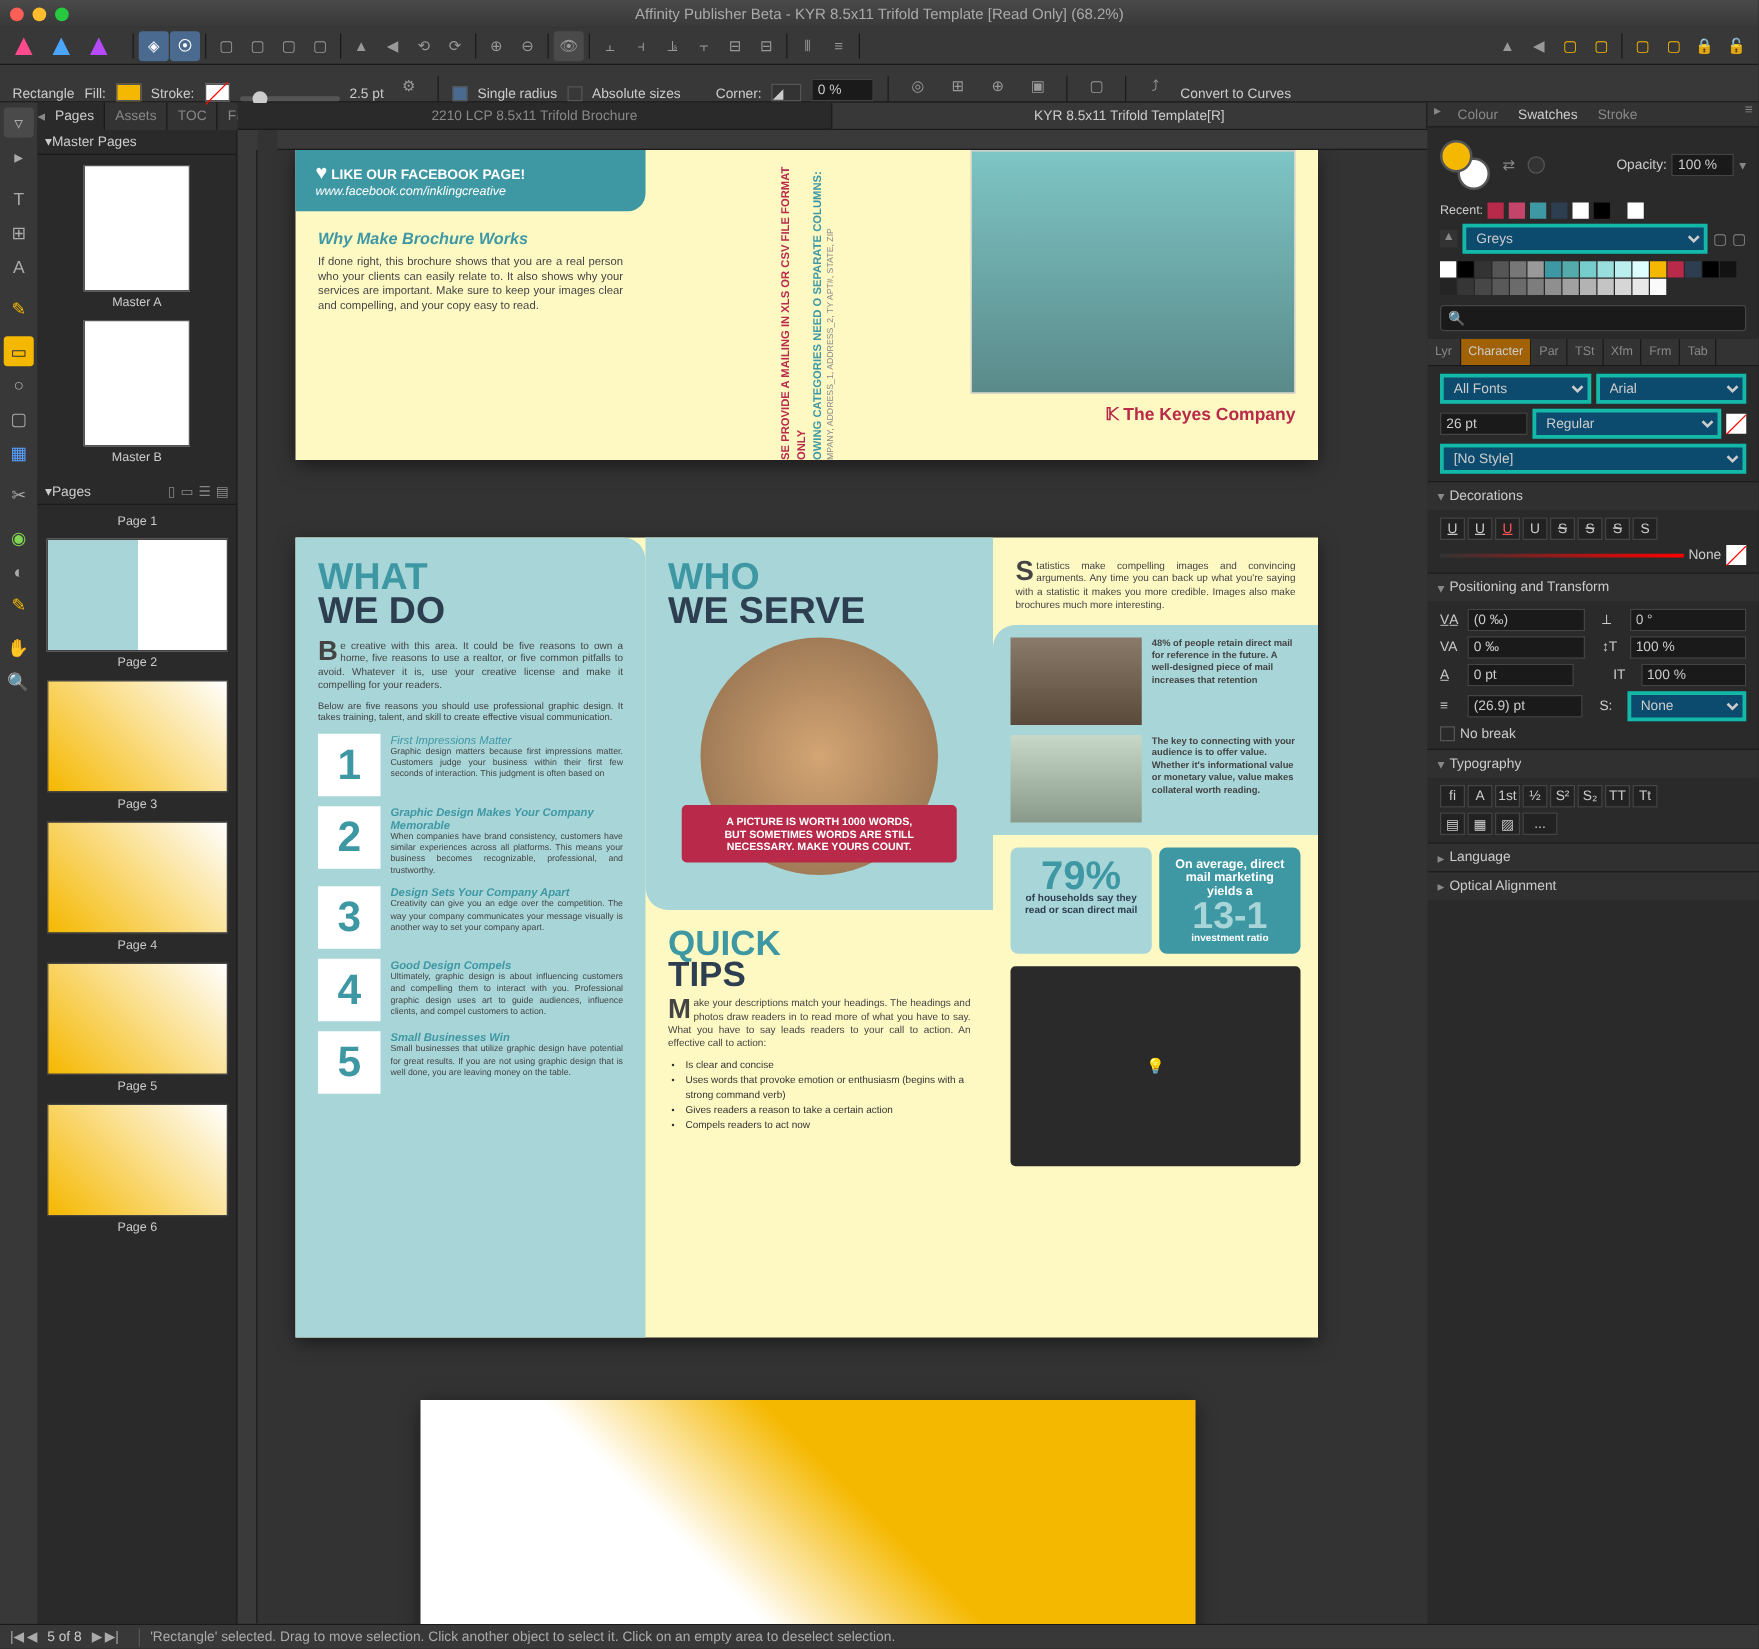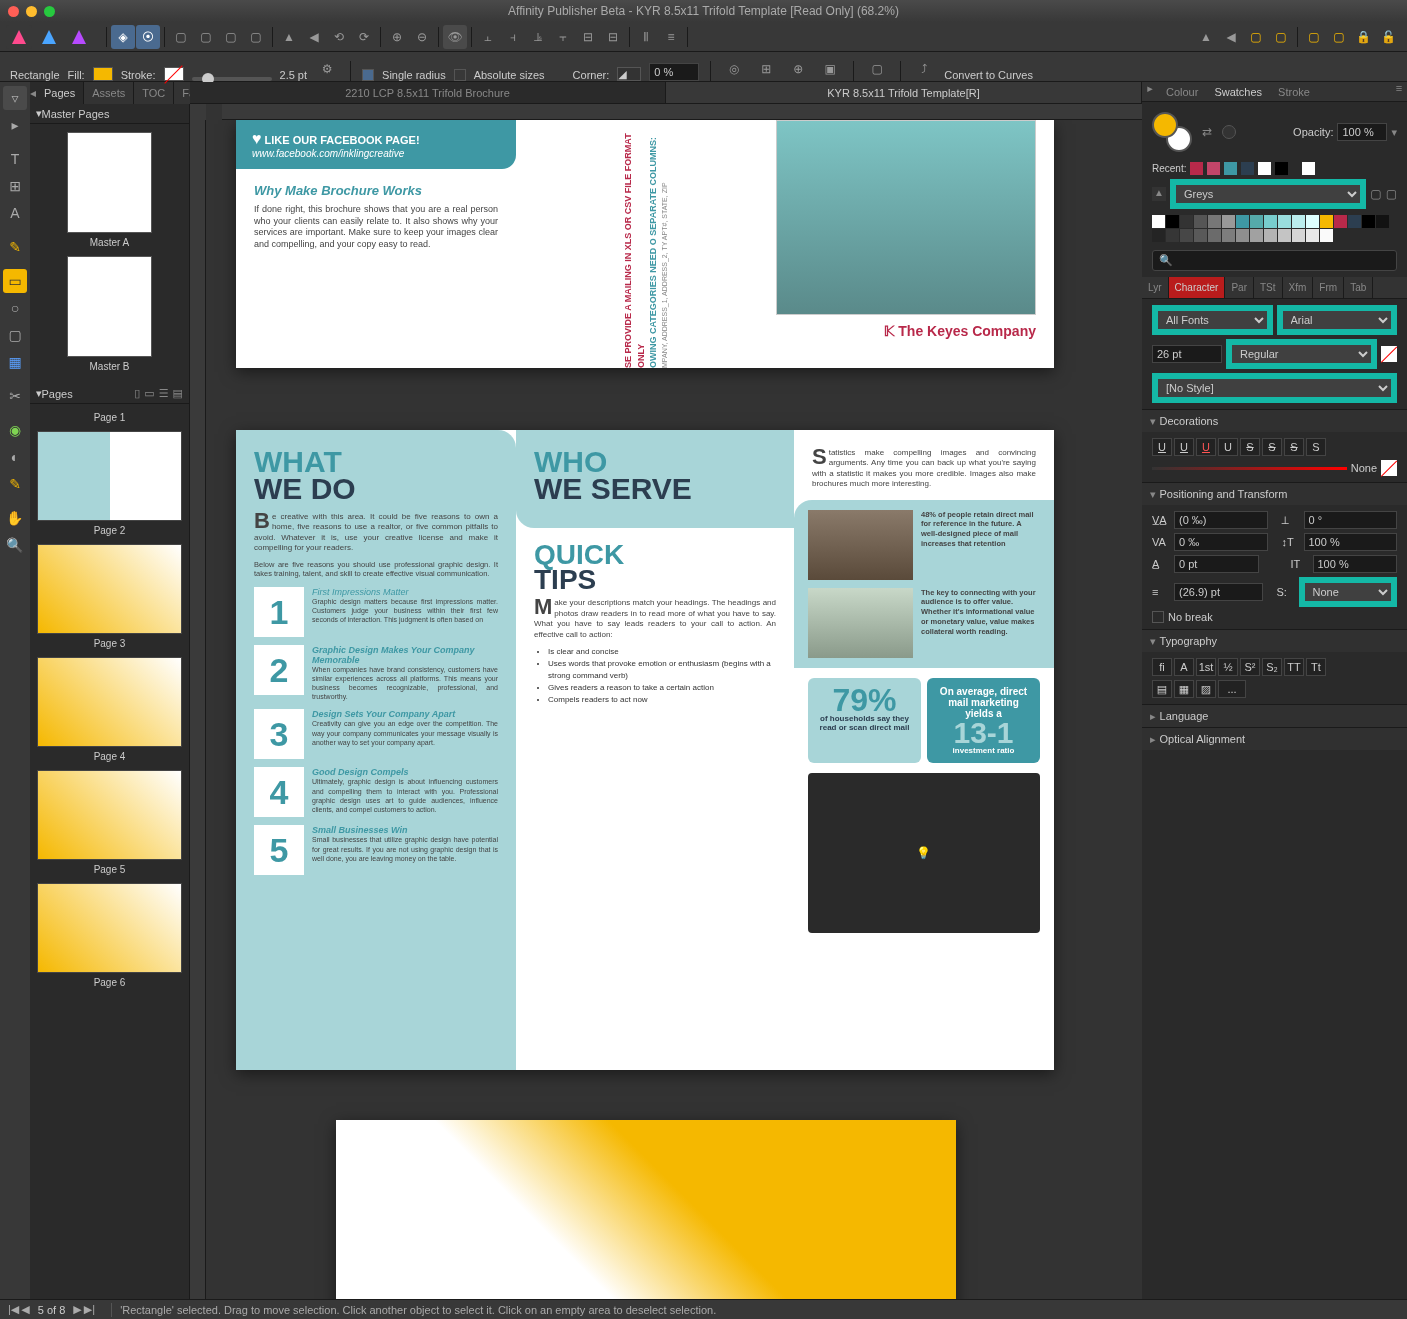--- a/index.html
+++ b/index.html
@@ -33,43 +33,43 @@
 .thumb-label{font-size:10px;color:#ccc;text-align:center;margin-bottom:4px}
 .dthumb{width:145px;height:90px;background:#fff;border:1px solid #444;position:relative;overflow:hidden}
 .canvas-area{flex:1;background:#333;display:flex;flex-direction:column;position:relative;overflow:hidden}
 .doc-tabs{height:22px;background:#2a2a2a;display:flex;font-size:11px;border-bottom:1px solid #1a1a1a}
 .doc-tab{padding:0 20px;display:flex;align-items:center;color:#888;border-right:1px solid #1a1a1a}
 .doc-tab.active{background:#383838;color:#ccc}
 .ruler-h{height:16px;background:#3a3a3a;border-bottom:1px solid #1a1a1a;position:relative;margin-left:16px}
 .ruler-v{width:16px;background:#3a3a3a;border-right:1px solid #1a1a1a}
 .canvas-wrap{flex:1;display:flex;overflow:hidden}
 .canvas{flex:1;position:relative;overflow:auto}
-.page{position:absolute;background:#ffffff;box-shadow:0 4px 15px rgba(0,0,0,.5)}
+.page{position:absolute;background:#fef9c3;box-shadow:0 4px 15px rgba(0,0,0,.5)}
 .right-panel{width:265px;background:#2a2a2a;display:flex;flex-direction:column}
 .rtabs{display:flex;height:20px;background:#333;font-size:11px;border-bottom:1px solid #1a1a1a}
 .rtab{padding:0 8px;display:flex;align-items:center;color:#888}
 .rtab.active{color:#ccc}
 .color-well{padding:10px;display:flex;align-items:center;gap:10px}
 .color-circles{position:relative;width:40px;height:40px}
 .cc1{position:absolute;width:26px;height:26px;border-radius:50%;background:#f5b800;left:0;top:0;border:2px solid #555}
 .cc2{position:absolute;width:26px;height:26px;border-radius:50%;background:#fff;right:0;bottom:0;border:2px solid #555}
 .opacity-row{margin-left:auto;font-size:11px;display:flex;align-items:center;gap:4px}
 .val-input{background:#1a1a1a;border:1px solid #444;color:#ccc;padding:2px 4px;width:50px;font-size:11px}
 .swatch-row{display:flex;gap:1px;padding:2px 10px;flex-wrap:wrap}
 .sw{width:13px;height:13px}
 .section{border-top:1px solid #1a1a1a}
 .sec-head{height:22px;display:flex;align-items:center;padding:0 8px;font-size:11px;color:#ccc;background:#303030}
 .sec-head::before{content:'▸';margin-right:4px;color:#888}
 .sec-head.open::before{content:'▾'}
 .sec-body{padding:6px 10px;display:flex;flex-direction:column;gap:4px;font-size:11px}
 .field-row{display:flex;align-items:center;gap:4px}
-.sel-input{background:#404040;border:6px solid #14b8a6;color:#ccc;padding:2px 4px;font-size:11px;flex:1}
+.sel-input{background:#0c4a6e;border:3px solid #14b8a6;color:#ccc;padding:2px 4px;font-size:11px;flex:1}
 .ctabs{display:flex;height:22px;background:#333;font-size:10px;border-bottom:1px solid #1a1a1a;overflow:hidden}
 .ctab{padding:0 6px;display:flex;align-items:center;color:#888;border-right:1px solid #1a1a1a}
-.ctab.active{background:#b91c1c;color:#ccc}
+.ctab.active{background:#a16207;color:#ccc}
 .deco-btns{display:flex;gap:2px}
 .dbtn{width:20px;height:18px;display:flex;align-items:center;justify-content:center;background:#222;border:1px solid #444;font-size:11px}
 .search-box{margin:6px 10px;padding:3px 6px;background:#1a1a1a;border:1px solid #444;border-radius:3px;font-size:11px;color:#888}
 .statusbar{height:20px;background:#383838;display:flex;align-items:center;padding:0 8px;font-size:11px;color:#ccc;border-top:1px solid #1a1a1a}
 .nav-btns{display:flex;gap:2px;margin-right:8px;color:#aaa}
 
 .broch{font-family:Georgia,serif;color:#333}
 .b-head{font-family:Arial,sans-serif;font-weight:900;line-height:.9}
 .teal{color:#3e98a4}
 .navy{color:#2c3e50}
@@ -347,20 +347,28 @@
                     <div class="tiny" style="font-size:7px;text-align:justify">Small businesses that utilize graphic design have potential for great results. If you are not using graphic design that is well done, you are leaving money on the table.</div>
                   </div>
                 </div>
               </div>
           </div>
 
           <div style="width:278px;display:flex;flex-direction:column">
             <div class="bg-lteal" style="padding:18px;border-radius:0 0 0 18px">
               <div class="b-head teal" style="font-size:30px">WHO</div>
               <div class="b-head navy" style="font-size:30px;margin-bottom:8px">WE SERVE</div>
+              <div style="position:relative;width:200px;height:200px;margin:0 auto">
+                <div style="width:190px;height:190px;border-radius:50%;background:radial-gradient(#d4a574,#8a6a4a);margin:0 auto"></div>
+                <div style="position:absolute;bottom:20px;left:-10px;right:-10px;background:#b8294a;color:#fff;font-family:Arial;font-weight:bold;font-size:8.5px;text-align:center;padding:8px;border-radius:4px">
+                  <div>A PICTURE IS WORTH 1000 WORDS,</div>
+                  <div>BUT SOMETIMES WORDS ARE STILL</div>
+                  <div>NECESSARY. MAKE YOURS COUNT.</div>
+                </div>
+              </div>
             </div>
             <div style="padding:14px 18px">
               <div class="b-head teal" style="font-size:28px">QUICK</div>
               <div class="b-head navy" style="font-size:28px;margin-bottom:6px">TIPS</div>
               <div class="tiny" style="font-size:8px;text-align:justify"><span style="font-size:22px;font-weight:bold;float:left;line-height:.8;margin-right:2px">M</span><span>ake your descriptions match your headings. The headings and photos draw readers in to read more of what you have to say. What you have to say leads readers to your call to action. An effective call to action:</span></div>
               <ul id="bullets" style="font-size:8px;padding-left:14px;margin-top:6px;line-height:1.5">
                   <li>Is clear and concise</li>
                   <li>Uses words that provoke emotion or enthusiasm (begins with a strong command verb)</li>
                   <li>Gives readers a reason to take a certain action</li>
                   <li>Compels readers to act now</li>

